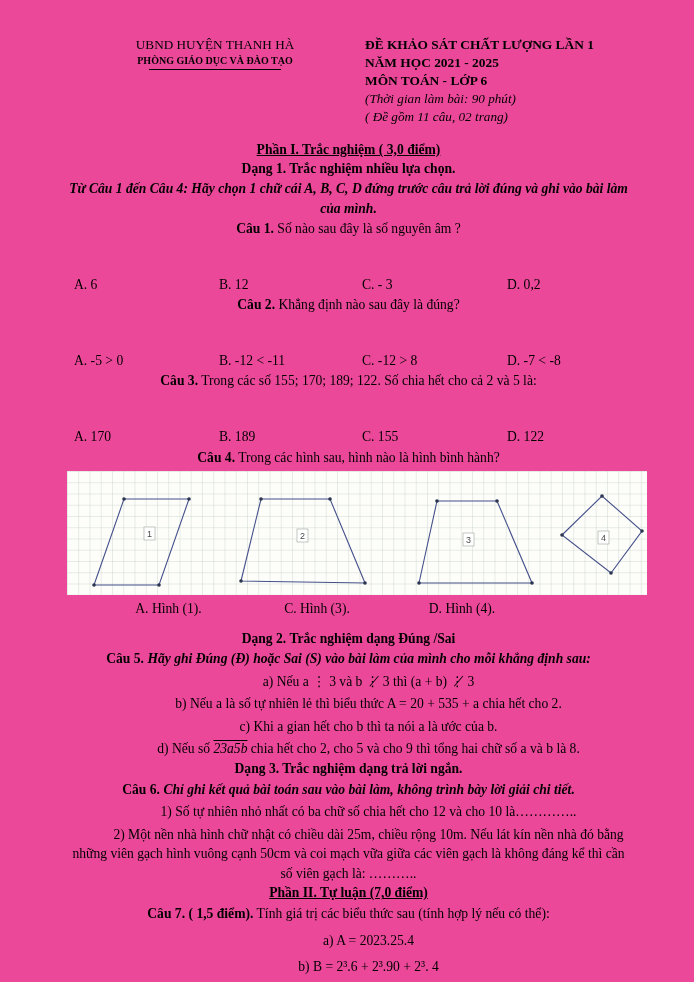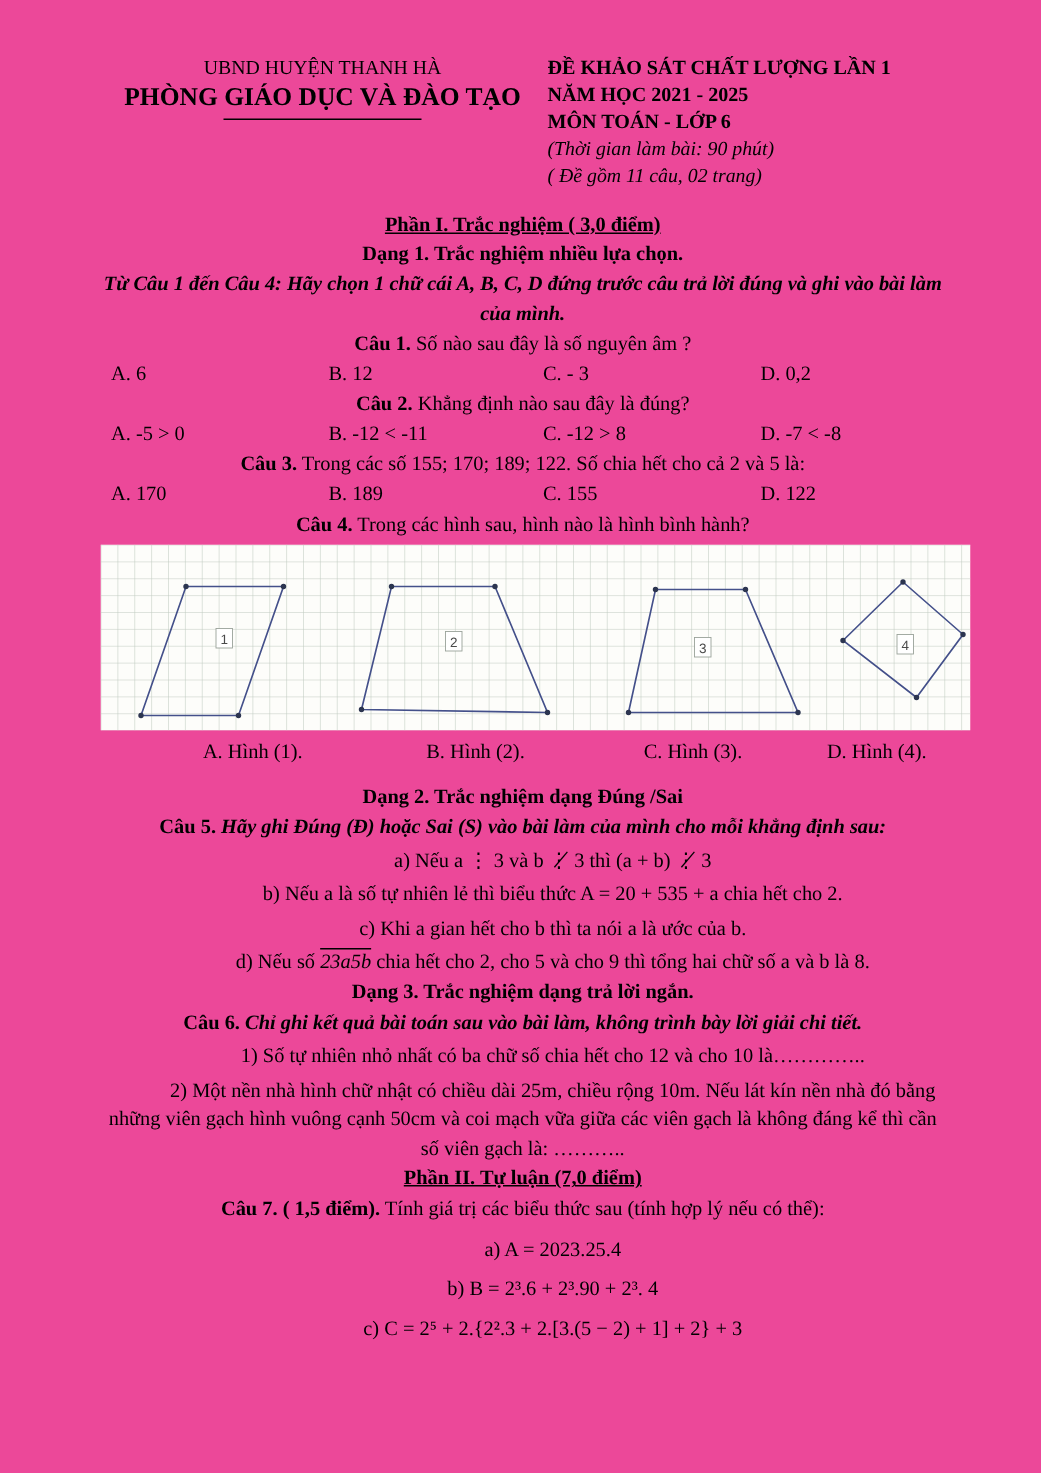--- a/index.html
+++ b/index.html
@@ -12,31 +12,31 @@
   p { margin:0; line-height:1.44;text-align:center; }
   .bold { font-weight:bold; }
   .bi { font-weight:bold; font-style:italic; }
   .u { text-decoration:underline; }
 
   
   .header { display:flex; width:100%; }
   .header-left { width:300px; text-align:center; line-height:1.35; }
   .header-right { flex:1; text-align:left; line-height:1.35; }
   .h-org1 { font-size:13.2px; }
-  .h-org2 { font-size:17px; font-weight:bold; }
+  .h-org2 { font-size:10px; font-weight:bold; }
   .h-rule { width:132px; border-top:1.2px solid #000; margin:2px auto 0; height:0; }
   .h-exam1,.h-exam2,.h-exam3 { font-weight:bold; font-size:13.4px; }
   .h-exam4,.h-exam5 { font-style:italic; font-size:13.2px; }
 
   .content { margin-top:14px; }
   .sec-title { font-weight:bold; }
   .q-line { margin-top:1px; }
   .opts {
     display:grid; grid-template-columns:145px 143px 145px auto;
-    padding-left:9px; line-height:1.44;
+    padding-left:9px; line-height:1.44;margin-top:36px;
   }
   .caps {
     display:grid; grid-template-columns:157px 140px 150px auto;
     padding-left:25px; line-height:1.44; margin-top:0;text-align:center;
   }
   .figure-wrap { margin:4px 0 0 2px; }
   .sub-item { padding-left:40px; margin-top:3px; }
   .hang-indent { text-indent:40px; margin-top:3px; }
   .ovl { text-decoration:overline;font-style:italic; }
   .expr { padding-left:40px; margin-top:7px; }
@@ -137,21 +137,20 @@
           <text x="80" y="66">1</text>
           <text x="233" y="68">2</text>
           <text x="399" y="72">3</text>
           <text x="534" y="70">4</text>
         </g>
       </svg>
     </div>
 
     <div class="caps">
       <span>A. Hình (1).</span>
-      <span>B. Hình (2).</span>
       <span>C. Hình (3).</span>
       <span>D. Hình (4).</span>
     </div>
 
     <div class="gap-md"></div>
 
     <p class="bold">Dạng 2. Trắc nghiệm dạng Đúng /Sai</p>
     <p class="q-line"><span class="bold">Câu 5.</span><span class="bi"> Hãy ghi Đúng (Đ) hoặc Sai (S) vào bài làm của mình cho mỗi khẳng định sau:</span></p>
     <p class="sub-item">a) Nếu a ⋮ 3 và b ⋮̸ 3 thì (a + b) ⋮̸ 3</p>
     <p class="sub-item">b) Nếu a là số tự nhiên lẻ thì biểu thức A = 20 + 535 + a chia hết cho 2.</p>

